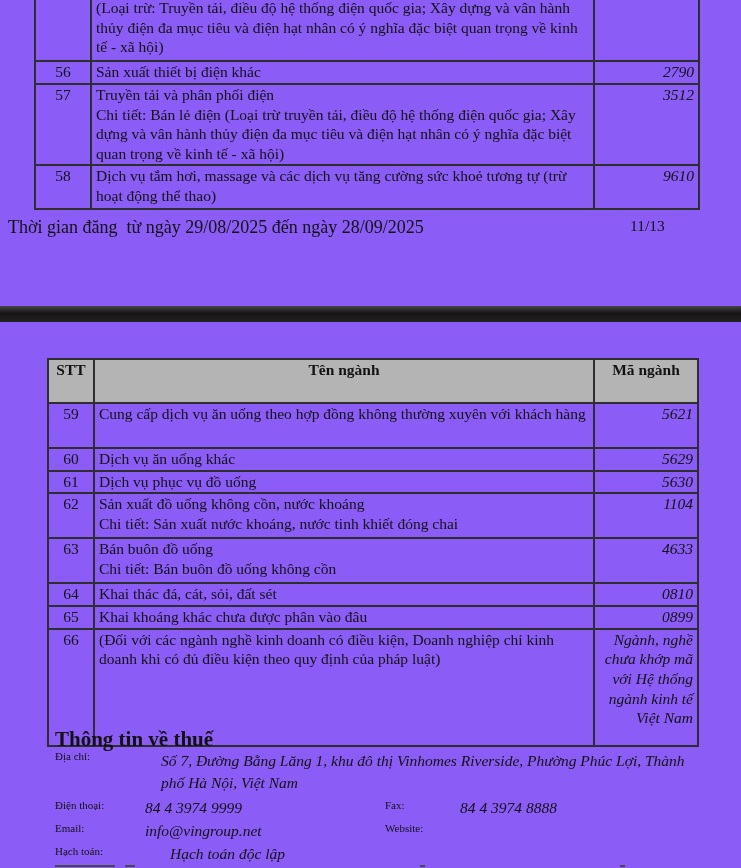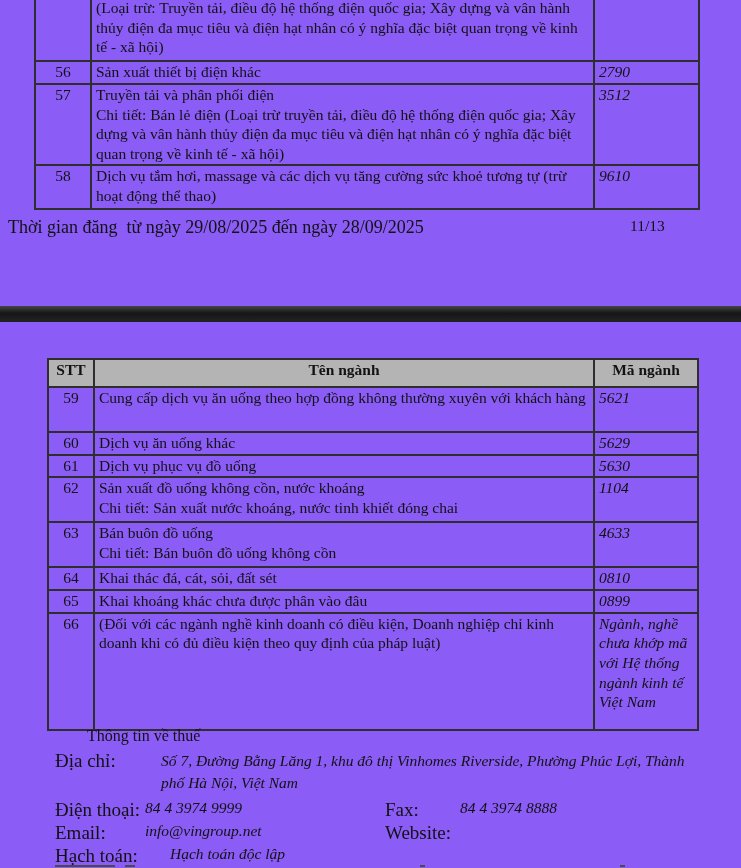--- a/index.html
+++ b/index.html
@@ -12,31 +12,31 @@
   table.doc{border-collapse:collapse;position:absolute;table-layout:fixed;}
   table.doc td,table.doc th{
     border:2px solid #2e2e2e;vertical-align:top;padding:0 4px 1px 4px;
     font-size:15.5px;line-height:19.6px;overflow:hidden;
   }
   table.t1{left:34px;top:-4px;width:664px;}
   table.t2{left:47px;top:358px;width:650px;}
   th.hdr{background:#b4b4b4;font-weight:bold;text-align:center;font-size:16px;vertical-align:middle;padding:2px 4px;}
   td.stt{text-align:center;}
   td.name{white-space:pre-line;}
-  td.code{text-align:left;font-style:italic;padding-top:1px;}
+  td.code{text-align:right;font-style:italic;padding-top:1px;}
   
   .posting-line{position:absolute;left:8px;top:217px;width:713px;font-size:18px;white-space:pre;}
   .page-number{position:absolute;left:630px;top:217px;font-size:15.5px;text-align:right;}
   .black-bar{
     position:absolute;left:0;top:306px;width:741px;height:16px;
     background:linear-gradient(180deg,#454545 0%,#161616 45%,#222 100%);
   }
   
-  .tax-title{position:absolute;left:55px;top:727px;font-size:16px;font-weight:normal;margin-left:32px;}
-  .lbl{position:absolute;font-size:19px;}
+  .tax-title{position:absolute;left:55px;top:727px;font-size:21px;font-weight:bold;}
+  .lbl{position:absolute;font-size:11px;}
   .val{position:absolute;font-size:15.5px;font-style:italic;}
   .addr-val{width:545px;line-height:22px;}
   
   .frag{position:absolute;background:#4a4a4a;height:2px;}
 </style>
 </head>
 <body>
 
 <div class="page">
 
@@ -76,21 +76,21 @@
 
   <div class="black-bar"></div>
 
   <table class="doc t2">
     <colgroup>
         <col style="width:46px">
         <col style="width:500px">
         <col style="width:104px">
       </colgroup>
     <thead>
-      <tr style="height:28px">
+      <tr style="height:44px">
         <th class="hdr">STT</th>
         <th class="hdr">Tên ngành</th>
         <th class="hdr">Mã ngành</th>
       </tr>
     </thead>
     <tbody>
       <tr style="height:45px">
         <td class="stt">59</td>
         <td class="name">Cung cấp dịch vụ ăn uống theo hợp đồng không thường xuyên với khách hàng</td>
         <td class="code">5621</td>

